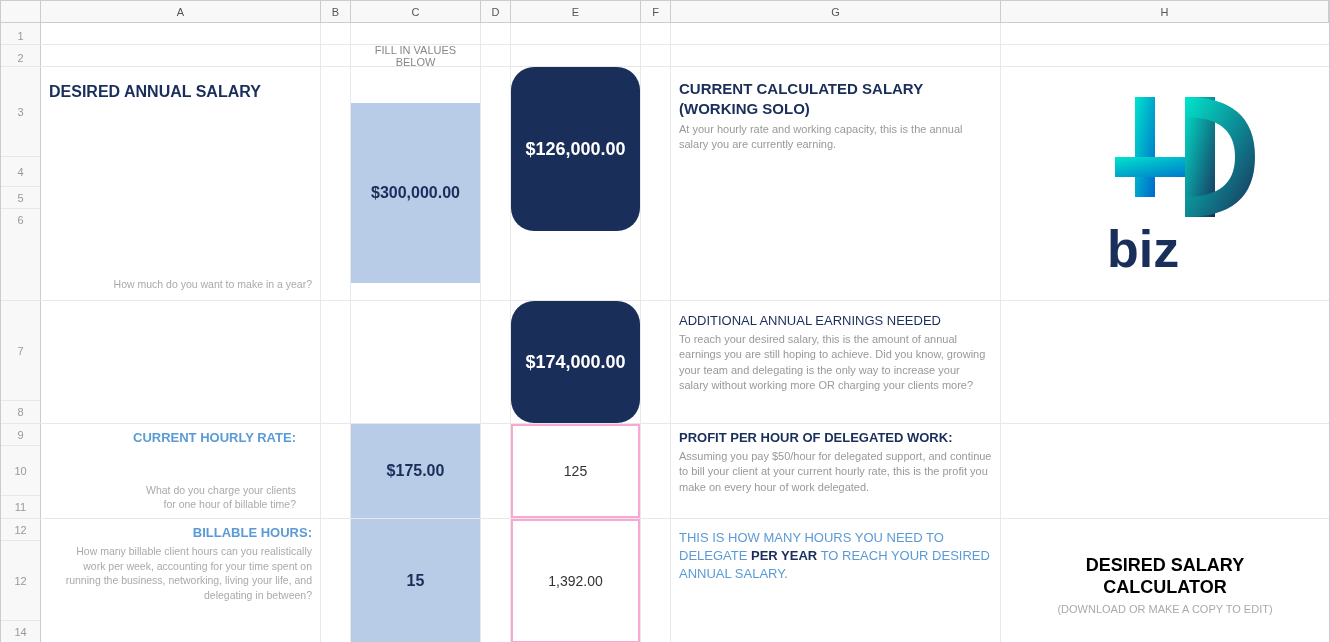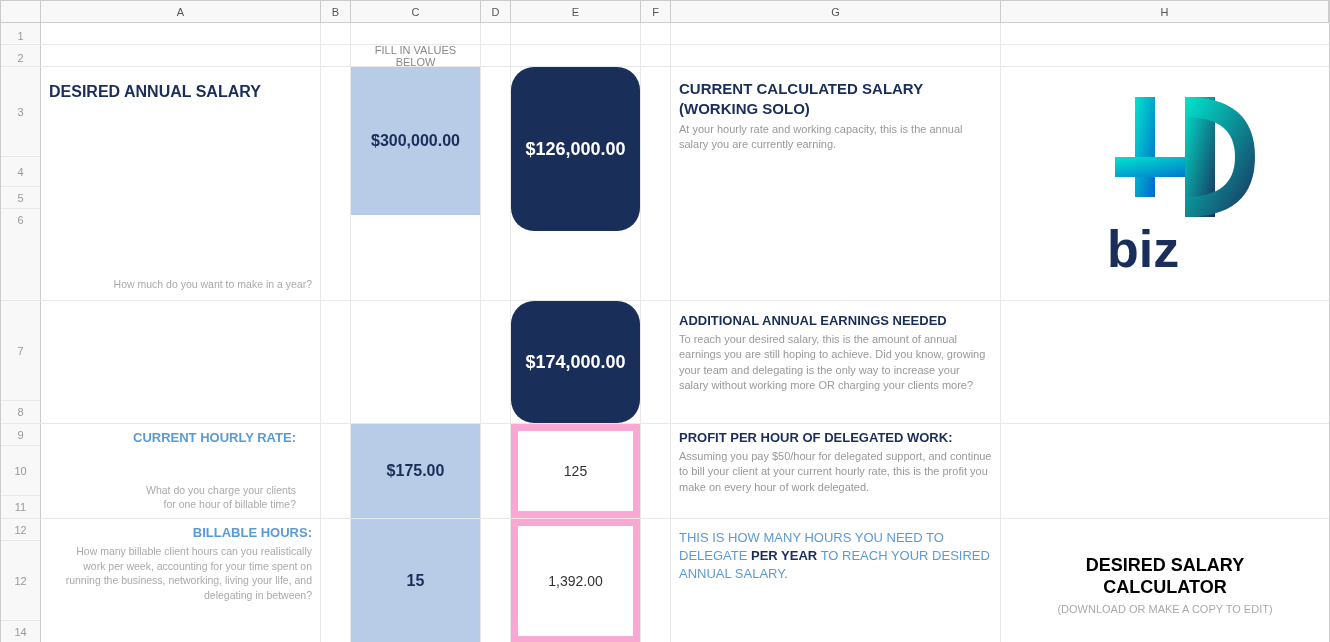--- a/index.html
+++ b/index.html
@@ -118,41 +118,41 @@
       border-radius: 23px;
     }
 
     .calc-value-cell {
       text-align: center;
       font-size: 14px;
       color: #333;
       display: flex;
       align-items: center;
       justify-content: center;
-      border: 7px solid #f9a8d4;
+      border: 2px solid #f9a8d4;
     }
 
     .current-calc-title {
       font-size: 15px;
       font-weight: 900;
       color: #1a2e5a;
       text-transform: uppercase;
       line-height: 1.3;
     }
 
     .current-calc-desc {
       font-size: 11px;
       color: #999;
       margin-top: 4px;
       line-height: 1.4;
     }
 
     .additional-title {
       font-size: 13px;
-      font-weight: 700;
+      font-weight: 400;
       color: #1a2e5a;
       text-transform: uppercase;
     }
 
     .additional-desc {
       font-size: 11px;
       color: #999;
       margin-top: 4px;
       line-height: 1.4;
     }
@@ -265,21 +265,21 @@
     </div>
 
     <div style="width:280px;border-right:1px solid #e8e8e8;padding:16px 8px 8px 8px;display:flex;flex-direction:column;justify-content:space-between;">
       <div class="desired-salary-title">DESIRED ANNUAL SALARY</div>
       <div class="helper-text" style="margin-top:auto;">How much do you want to make in a year?</div>
     </div>
 
     <div style="width:30px;border-right:1px solid #e8e8e8;"></div>
 
     <div style="width:130px;border-right:1px solid #e8e8e8;">
-      <div class="blue-input-cell" style="height:148px;">$300,000.00</div>
+      <div class="blue-input-cell" style="height:180px;margin-top:36px;">$300,000.00</div>
     </div>
 
     <div style="width:30px;border-right:1px solid #e8e8e8;"></div>
 
     <div style="width:130px;border-right:1px solid #e8e8e8;">
       <div class="dark-blue-cell" style="height:164px;">$126,000.00</div>
     </div>
 
     <div style="width:30px;border-right:1px solid #e8e8e8;"></div>
 

